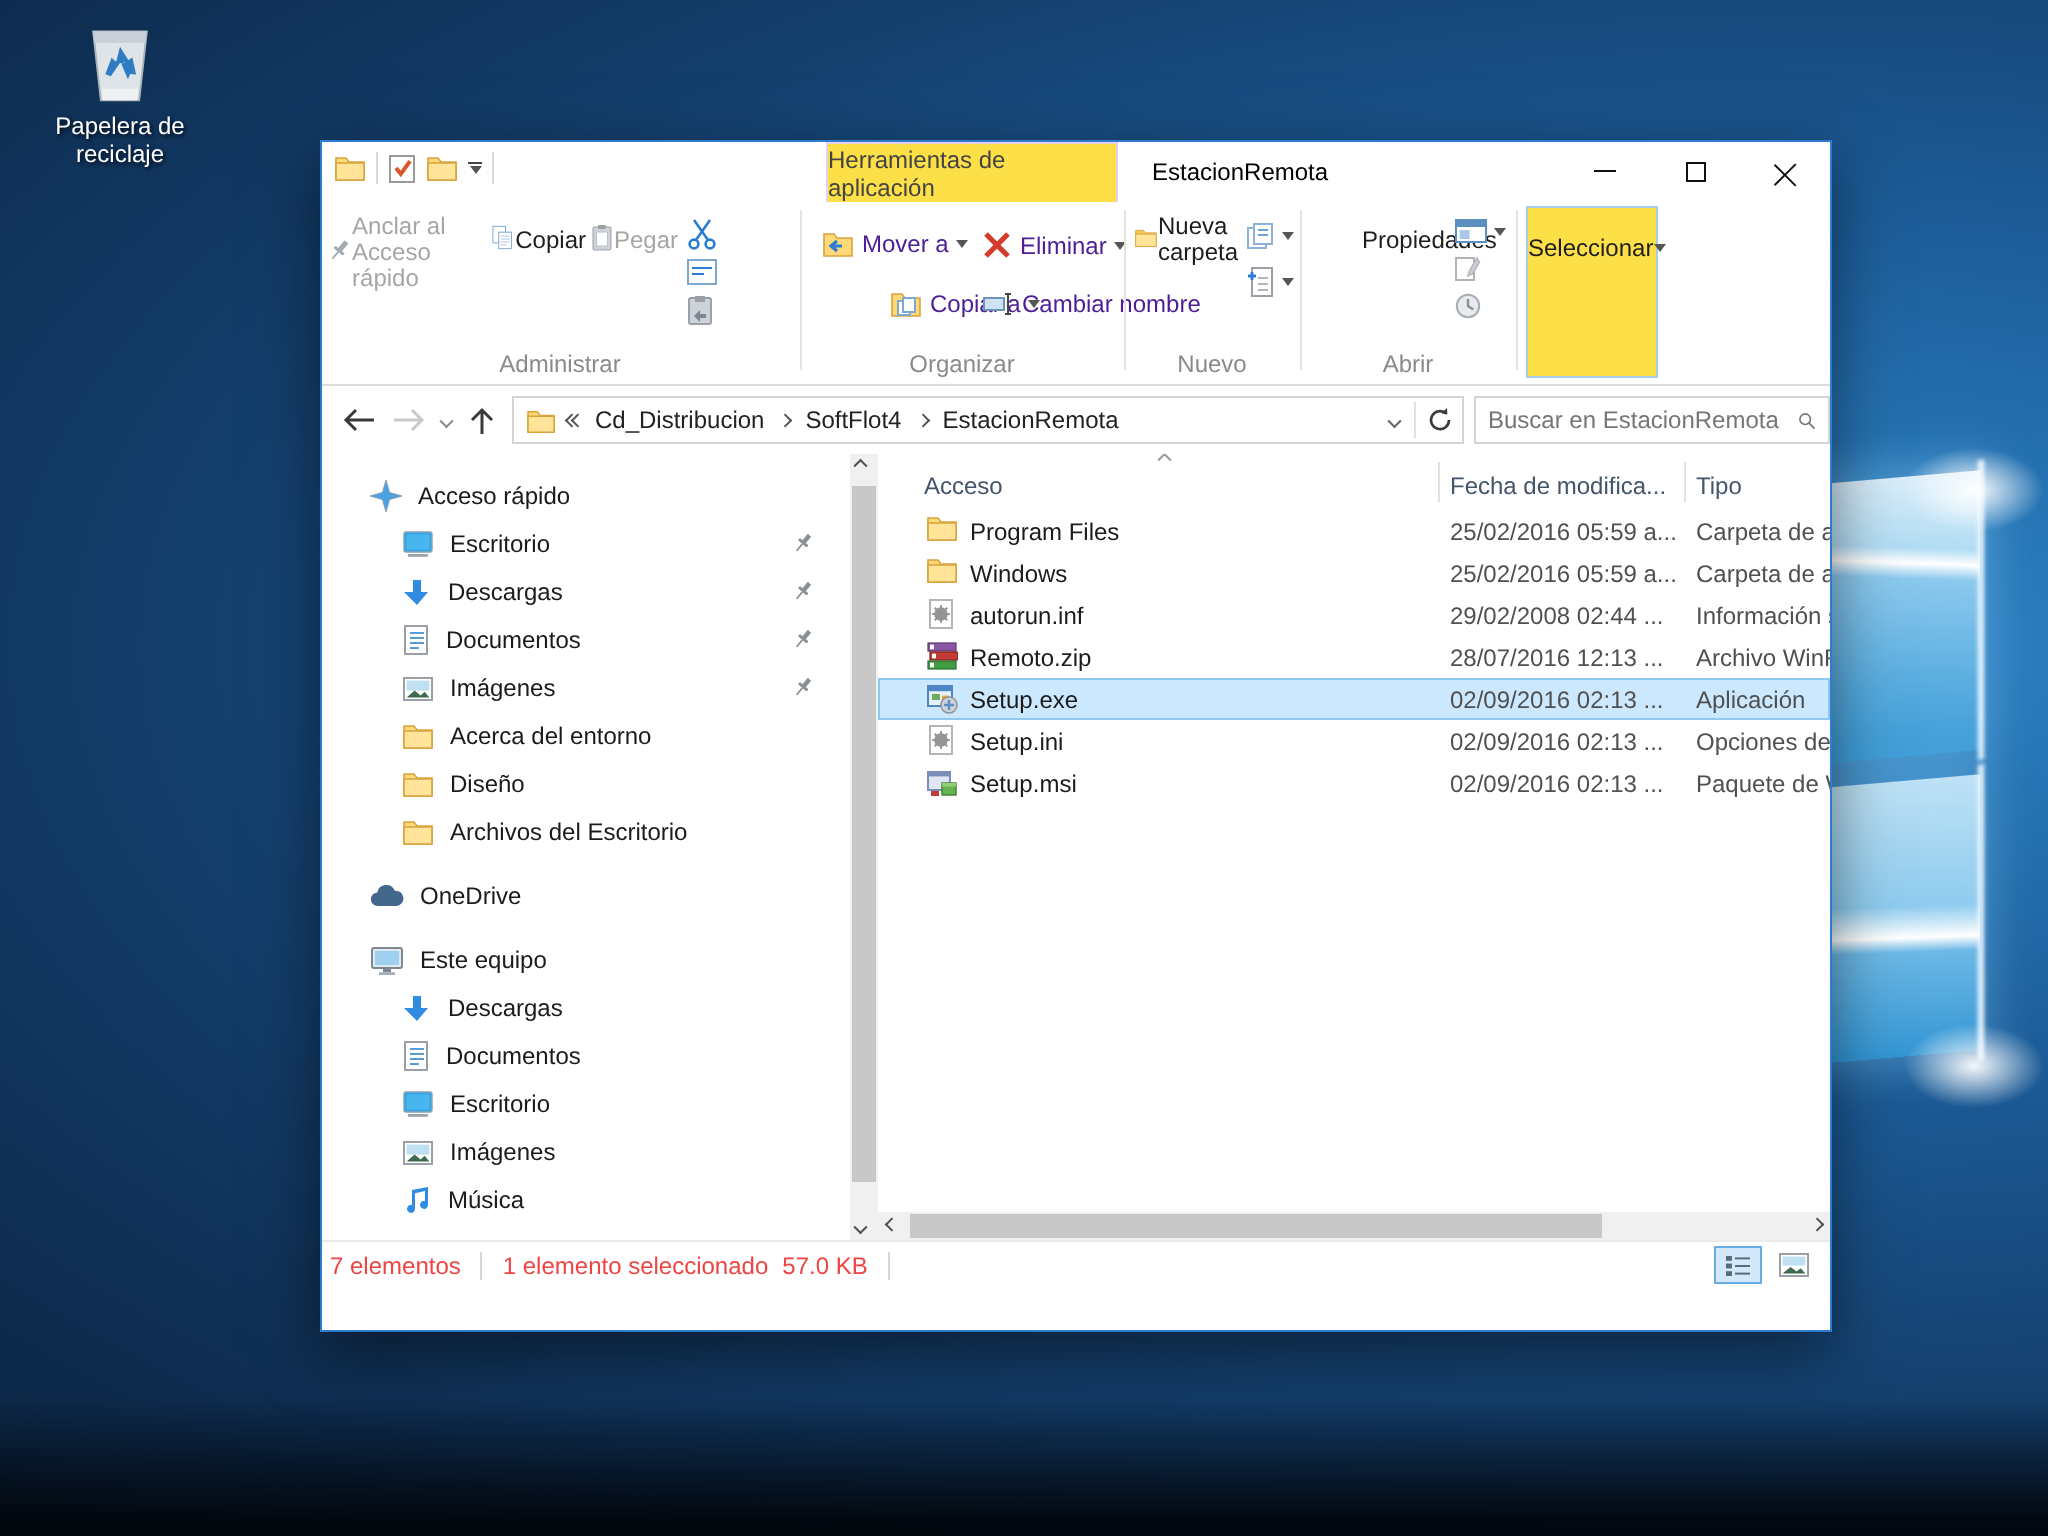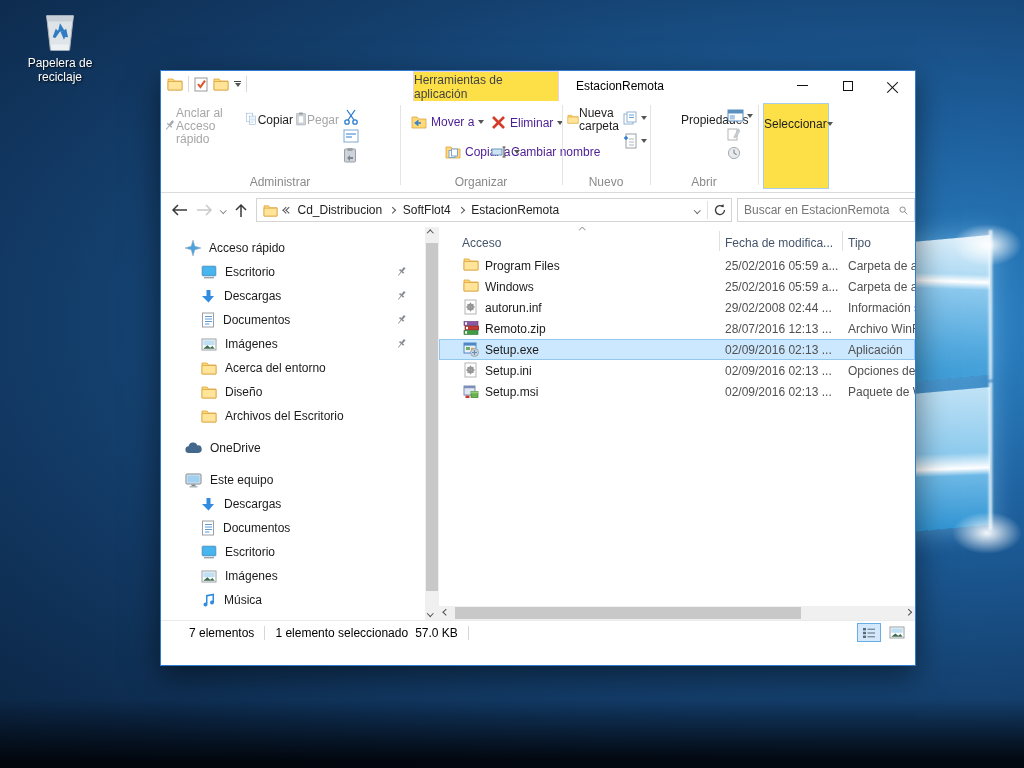--- a/index.html
+++ b/index.html
@@ -94,21 +94,21 @@
   .frow { position:relative; height:21px; display:flex; align-items:center; }
   .frow .fic { position:absolute; left:24px; top:2px; width:16px; height:16px; }
   .fname { position:absolute; left:46px; white-space:nowrap; color:#1b1b1b; }
   .fdate { position:absolute; left:286px; white-space:nowrap; color:#505050; }
   .ftype { position:absolute; left:409px; white-space:nowrap; color:#505050; }
   .frow-sel { background:#cce8ff; outline:1px solid #90c8f0; outline-offset:-1px; }
   .hscroll { position:absolute; left:0; right:0; bottom:0; height:14px; background:#f0f0f0; display:flex; align-items:center; }
   .hthumb { position:absolute; left:16px; width:346px; top:1px; height:12px; background:#c8c8c8; }
   .harrow { position:absolute; top:4px; }
   
-  .statusbar { position:relative; height:24px; border-top:1px solid #ebebeb; display:flex; align-items:center; padding-left:28px; color:#000000; }
+  .statusbar { position:relative; height:24px; border-top:1px solid #ebebeb; display:flex; align-items:center; padding-left:4px; color:#ef4444; }
   .st-sep { width:1px; height:14px; background:#d6d6d6; margin:0 10px; }
   .view-btns { position:absolute; right:6px; top:2px; display:flex; gap:4px; }
   .vbtn { width:24px; height:19px; display:flex; align-items:center; justify-content:center; }
   .vbtn-active { background:#d3e9fb; border:1px solid #66aee4; }
   
   svg { display:block; }
 </style>
 </head>
 <body>
 

